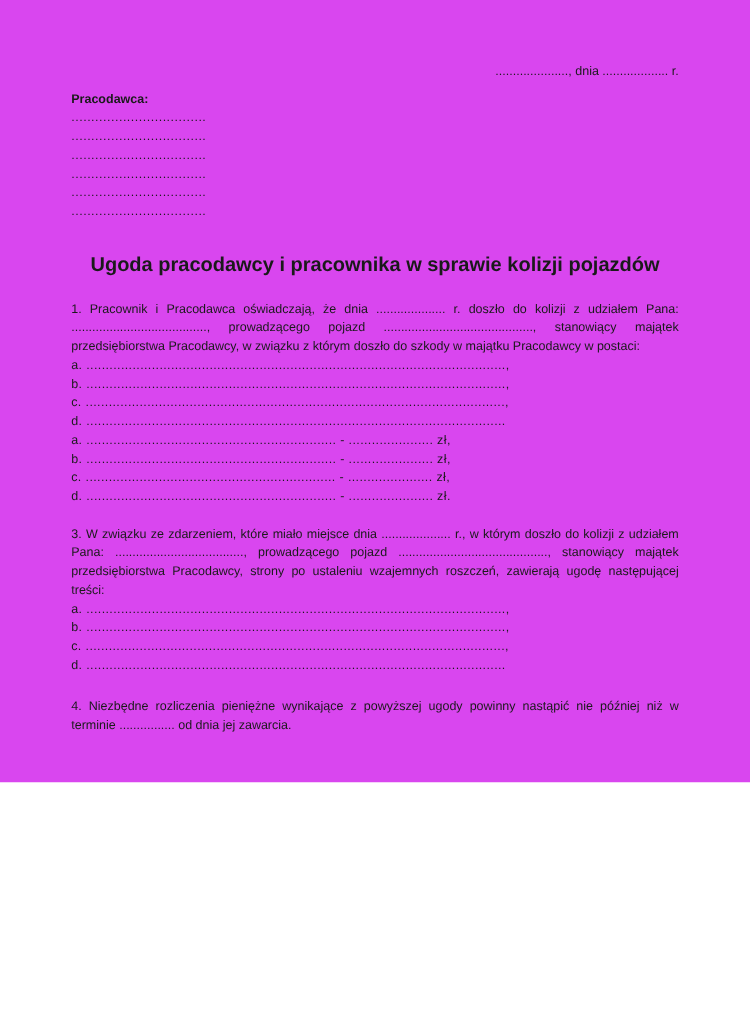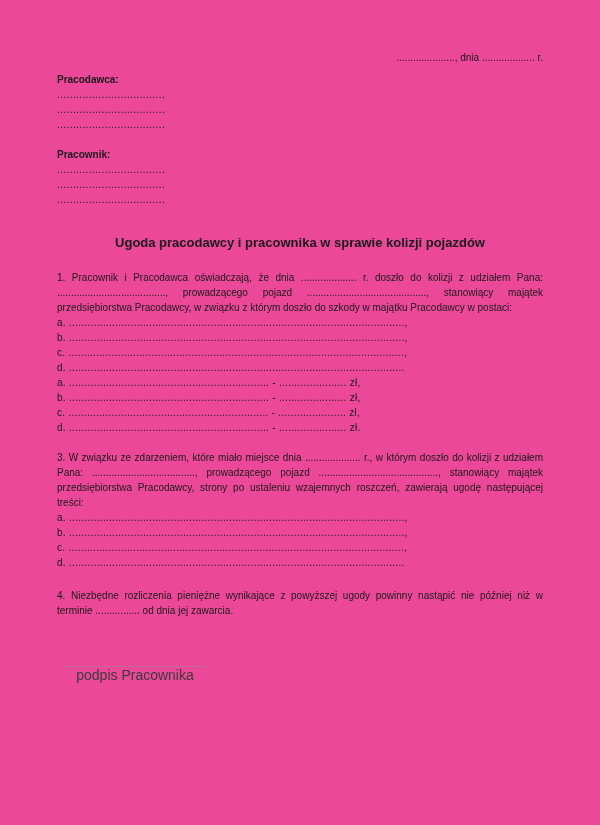--- a/index.html
+++ b/index.html
@@ -1,42 +1,42 @@
 <!DOCTYPE html>
 <html><head>
 <meta charset="utf-8">
 <style>
   html, body { margin: 0; padding: 0; background: #ffffff; }
   .page {
     position: relative;
     width: 600px;
-    height: 825px;
+    height: 626px;
     margin: 0 auto;
-    background: #ec4899;
+    background: #d946ef;
     color: #1a1a1a;
     font-family: "Liberation Sans", "DejaVu Sans", sans-serif;
     font-size: 10px;
     line-height: 15px;
     box-sizing: border-box;
     padding: 50px 57px 40px 57px;
     overflow: hidden;
   }
   .date-line {
     text-align: right;
     white-space: nowrap;
   }
   .party-heading {
     font-weight: bold;
     margin-top: 7px;
   }
   .party-heading.second { margin-top: 15px; }
   .dotted-field { letter-spacing: 0.4px; }
   .doc-title {
     font-weight: bold;
-    font-size: 13px;
+    font-size: 16px;
     text-align: center;
     margin-top: 28px;
   }
   .para {
     text-align: justify;
     margin-top: 15px;
   }
   .para.first { margin-top: 20px; }
   .para.gap { margin-top: 18px; }
   .item-line { white-space: nowrap; letter-spacing: 0.3px; }
@@ -65,21 +65,20 @@
 
 <div class="page">
 
   <div class="date-line">....................., dnia ................... r.</div>
 
   <div class="party-heading">Pracodawca:</div>
   <div class="dotted-field">..................................</div>
   <div class="dotted-field">..................................</div>
   <div class="dotted-field">..................................</div>
 
-  <div class="party-heading second">Pracownik:</div>
   <div class="dotted-field">..................................</div>
   <div class="dotted-field">..................................</div>
   <div class="dotted-field">..................................</div>
 
   <div class="doc-title">Ugoda pracodawcy i pracownika w sprawie kolizji pojazdów</div>
 
   <div class="para first">1. Pracownik i Pracodawca oświadczają, że dnia .................... r. doszło do kolizji z udziałem Pana: ......................................., prowadzącego pojazd ..........................................., stanowiący majątek przedsiębiorstwa Pracodawcy, w związku z którym doszło do szkody w majątku Pracodawcy w postaci:</div>
   <div class="item-line">a. .............................................................................................................,</div>
   <div class="item-line">b. .............................................................................................................,</div>
   <div class="item-line">c. .............................................................................................................,</div>

